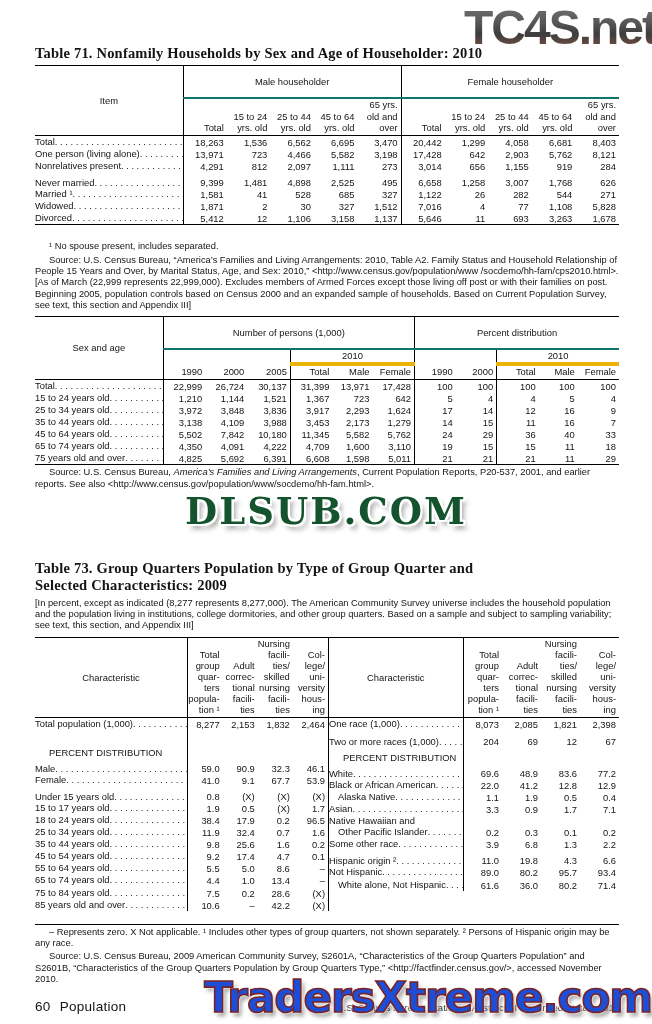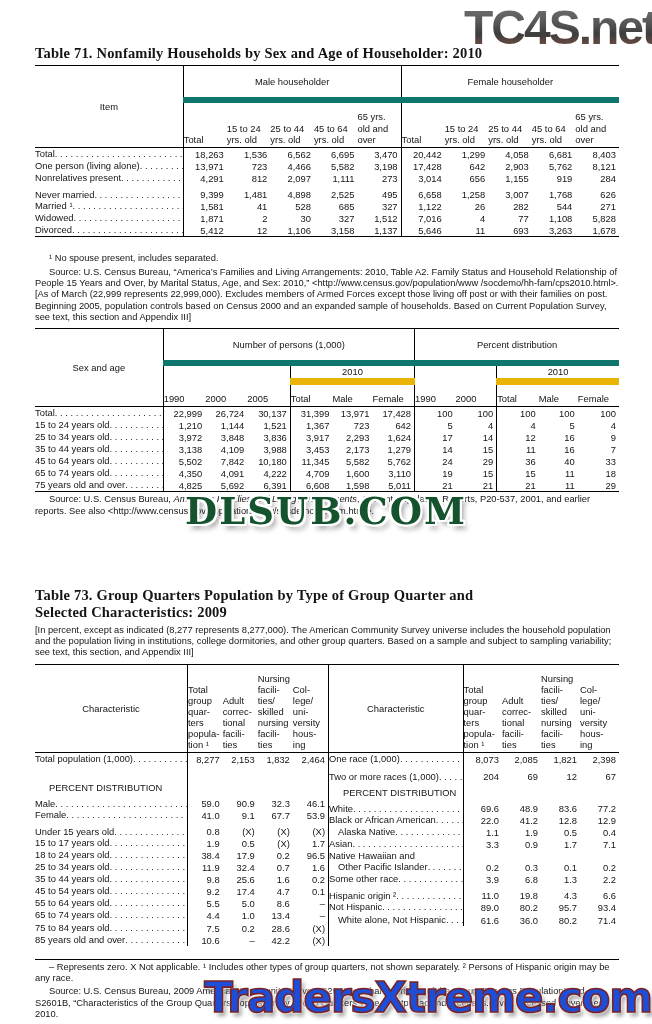--- a/index.html
+++ b/index.html
@@ -14,26 +14,26 @@
   .headnote{font-size:9.3px;line-height:1.22;margin:0 0 5px 0;}
   .fnote,.src{font-size:9.3px;line-height:1.22;margin:2px 0 0 0;text-indent:14px;}
   .src i{font-style:italic;}
 
   
   table{border-collapse:collapse;table-layout:fixed;width:100%;
         font-size:9.4px;line-height:1.18;}
   th,td{padding:0;font-weight:normal;}
   .tbl{border-top:1.6px solid #000;border-bottom:1.4px solid #000;}
   thead{border-bottom:1px solid #000;}
-  .grp{border-bottom:6px solid #0f766e;text-align:center;padding:10px 0;}
-  .colh{white-space:pre-line;text-align:left;vertical-align:bottom;
-        padding:8px 3px 2px 0;}
+  .grp{border-bottom:2px solid #0f766e;text-align:center;padding:10px 0;}
+  .colh{white-space:pre-line;text-align:right;vertical-align:bottom;
+        padding:0 3px 2px 0;}
   .stub-head{vertical-align:middle;text-align:center;}
   .char-head{vertical-align:middle;text-align:center;}
-  .y2010{border-bottom:7px solid #eab308;text-align:center;}
+  .y2010{border-bottom:4px solid #eab308;text-align:center;}
   .vl{border-left:1px solid #000;}
   .num{text-align:right;padding:1px 3px 0 0;white-space:nowrap;}
   tr.bold{font-weight:bold;}
   tr.gap>td{padding-top:5px;}
   tr.gaplg>td{padding-top:16px;}
   td.stub{display:block;overflow:hidden;}
   td.stub{display:flex;align-items:baseline;}
   .lbl{white-space:pre;}
   td.stub.ind{padding-left:9px;}
   td.stub.sub{padding-left:14px;}

